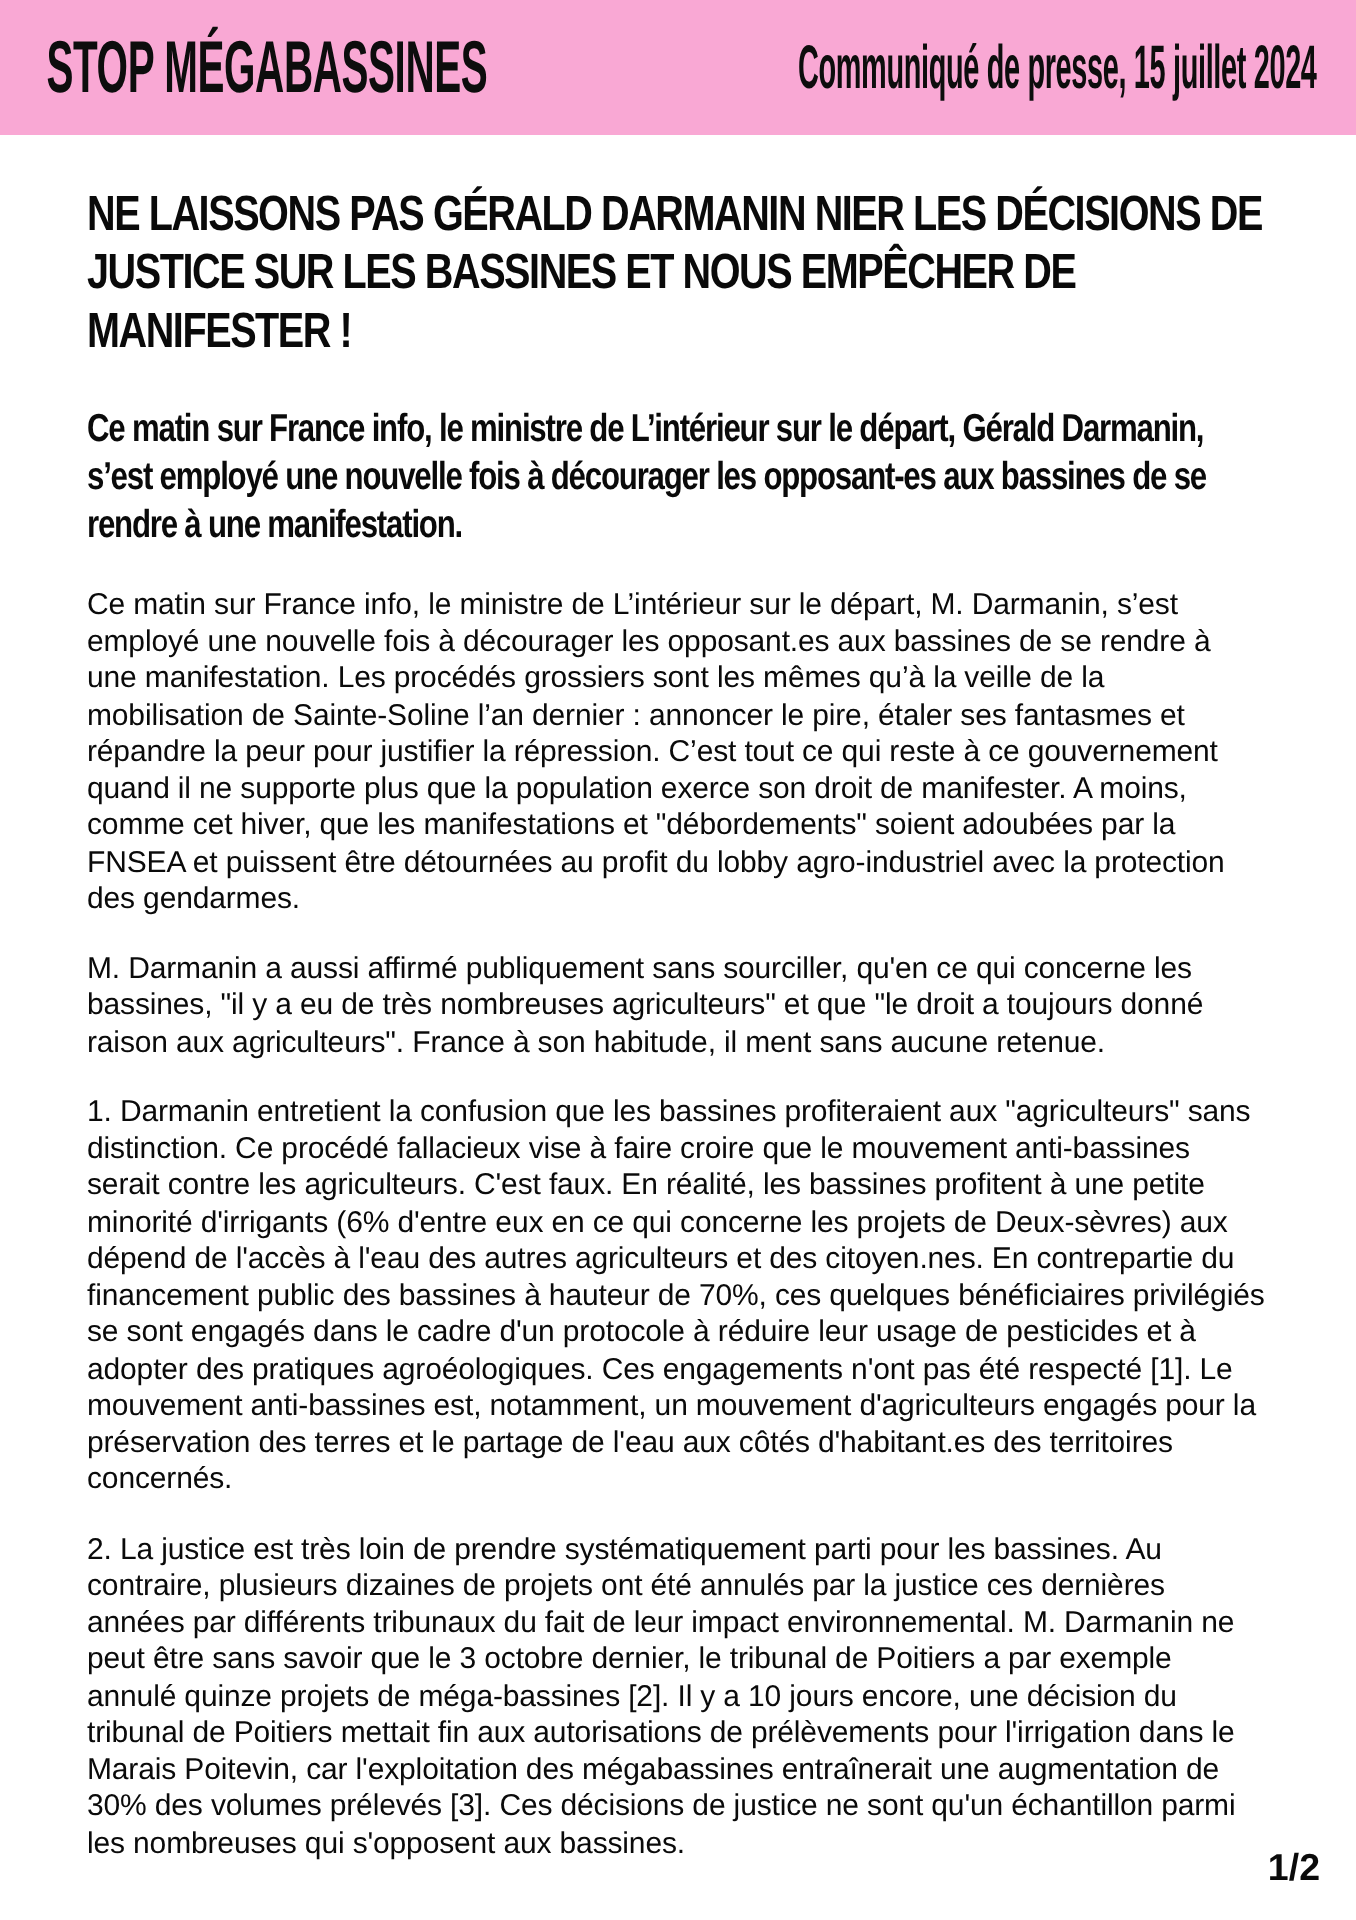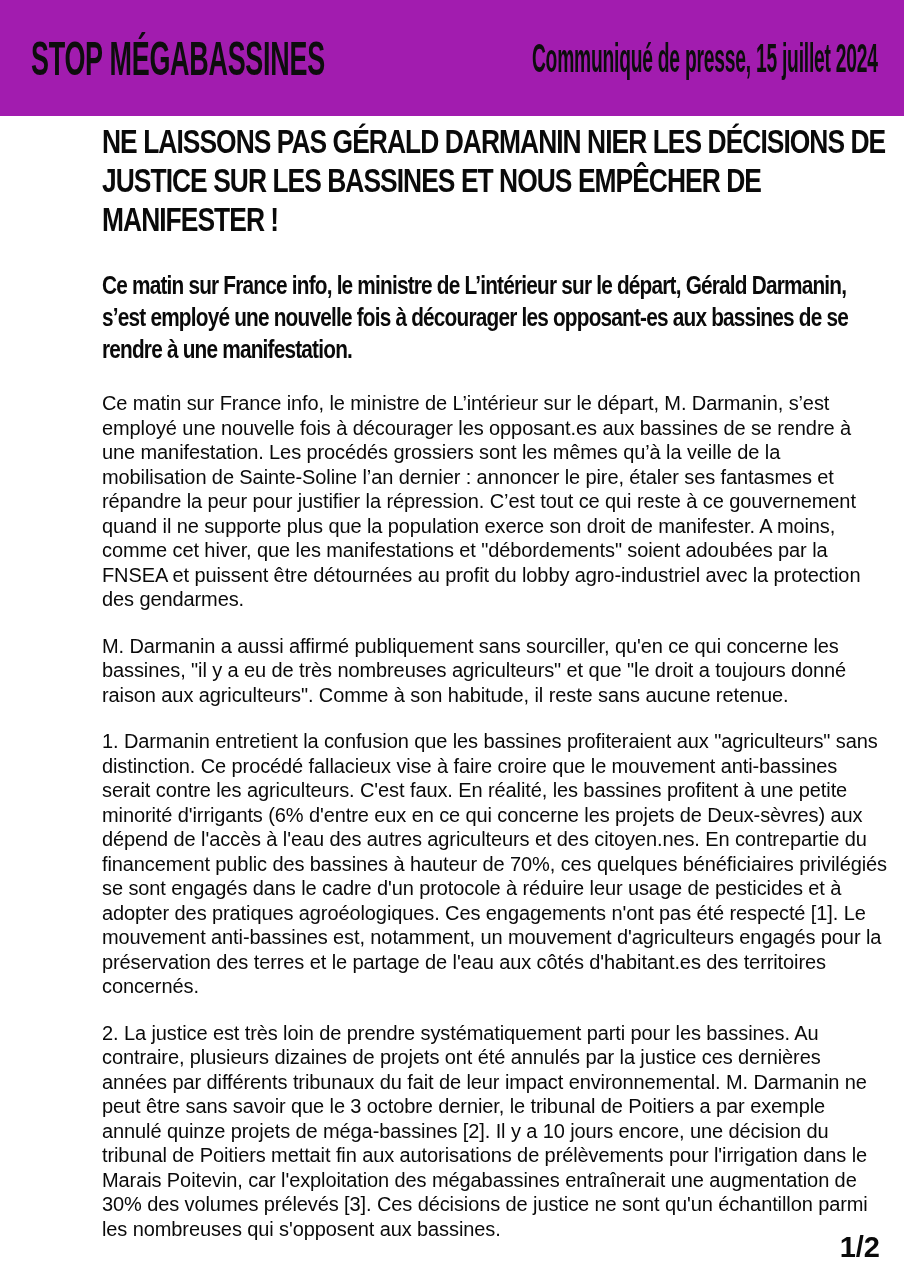--- a/index.html
+++ b/index.html
@@ -11,22 +11,22 @@
   }
   .page {
     position: relative;
     width: 904px; height: 1280px;
     background: #ffffff;
     overflow: hidden;
   }
   
   .topbar {
     position: absolute; top: 0; left: 0;
-    width: 904px; height: 116px;
-    background: #a21caf;
+    width: 904px; height: 90px;
+    background: #f9a8d4;
   }
   .logo {
     position: absolute; left: 31px; top: 50%;
     transform: translateY(-50%) scaleX(0.55);
     transform-origin: left center;
     font-size: 49px; font-weight: bold;
     letter-spacing: -0.5px;
     white-space: nowrap;
     color: #0d0d0d;
   }
@@ -37,21 +37,20 @@
     font-size: 41px; font-weight: bold;
     letter-spacing: -0.5px;
     white-space: nowrap;
     color: #0d0d0d;
   }
   
   .content {
     position: absolute; top: 90px; left: 58px;
     width: 787px;
     padding-top: 32px;
-    margin-left: 44px;
   }
   .headline {
     margin: 0;
     width: 983px;
     transform: scaleX(0.8);
     transform-origin: left top;
     font-size: 33px; line-height: 39px;
     font-weight: bold;
     letter-spacing: -1.2px;
     text-transform: none;
@@ -69,42 +68,42 @@
   p.para {
     margin: 0 0 22px 0;
     font-size: 20px;
     line-height: 24.5px;
     letter-spacing: -0.1px;
   }
   p.para strong { font-weight: normal; }
   .pagenum {
     position: absolute;
     right: 24px; top: 1231px;
-    font-size: 29px;
+    font-size: 25px;
     font-weight: bold;
   }
 </style>
 </head>
 <body>
 
 <div class="page">
 
   <header class="topbar">
     <div class="logo">STOP MÉGABASSINES</div>
     <div class="date">Communiqué de presse, 15 juillet 2024</div>
   </header>
 
   <main class="content">
     <h1 class="headline">NE LAISSONS PAS GÉRALD DARMANIN NIER LES DÉCISIONS DE JUSTICE SUR LES BASSINES ET NOUS EMPÊCHER DE MANIFESTER !</h1>
 
     <h2 class="lede">Ce matin sur France info, le ministre de L’intérieur sur le départ, Gérald Darmanin, s’est employé une nouvelle fois à décourager les opposant-es aux bassines de se rendre à une manifestation.</h2>
 
     <div class="body-text">
       <p class="para"><span>Ce matin sur France info, le ministre de L’intérieur sur le départ, M. Darmanin, s’est employé une nouvelle fois à décourager les opposant.es aux bassines de se rendre à une manifestation. Les procédés grossiers sont les mêmes qu’à la veille de la mobilisation de Sainte-Soline l’an dernier : annoncer le pire, étaler ses fantasmes et répandre la peur pour justifier la répression. </span><strong>C’est tout ce qui reste à ce gouvernement quand il ne supporte plus que la population exerce son droit de manifester.</strong><span> A moins, comme cet hiver, que les manifestations et "débordements" soient adoubées par la FNSEA et puissent être détournées au profit du lobby agro-industriel avec la protection des gendarmes.</span></p>
-      <p class="para"><span>M. Darmanin a aussi affirmé publiquement sans sourciller, qu'en ce qui concerne les bassines, "il y a eu de très nombreuses agriculteurs" et que "le droit a toujours donné raison aux agriculteurs". </span><strong>Comme à son habitude, il reste sans aucune retenue.</strong></p>
+      <p class="para"><span>M. Darmanin a aussi affirmé publiquement sans sourciller, qu'en ce qui concerne les bassines, "il y a eu de très nombreuses agriculteurs" et que "le droit a toujours donné raison aux agriculteurs". </span><strong>France à son habitude, il ment sans aucune retenue.</strong></p>
       <p class="para"><strong>1. Darmanin entretient la confusion que les bassines profiteraient aux "agriculteurs" sans distinction. Ce procédé fallacieux vise à faire croire que le mouvement anti-bassines serait contre les agriculteurs. C'est faux.</strong><span> En réalité, les bassines profitent à une petite minorité d'irrigants (6% d'entre eux en ce qui concerne les projets de Deux-sèvres) aux dépend de l'accès à l'eau des autres agriculteurs et des citoyen.nes. En contrepartie du financement public des bassines à hauteur de 70%, ces quelques bénéficiaires privilégiés se sont engagés dans le cadre d'un protocole à réduire leur usage de pesticides et à adopter des pratiques agroéologiques. Ces engagements n'ont pas été respecté [1]. </span><strong>Le mouvement anti-bassines est, notamment, un mouvement d'agriculteurs engagés pour la préservation des terres et le partage de l'eau aux côtés d'habitant.es des territoires concernés.</strong></p>
       <p class="para"><strong>2. La justice est très loin de prendre systématiquement parti pour les bassines. Au contraire, plusieurs dizaines de projets ont été annulés par la justice ces dernières années par différents tribunaux du fait de leur impact environnemental.</strong><span> M. Darmanin ne peut être sans savoir que le 3 octobre dernier, le tribunal de Poitiers a par exemple annulé quinze projets de méga-bassines [2]. Il y a 10 jours encore, une décision du tribunal de Poitiers mettait fin aux autorisations de prélèvements pour l'irrigation dans le Marais Poitevin, car l'exploitation des mégabassines entraînerait une augmentation de 30% des volumes prélevés [3]. Ces décisions de justice ne sont qu'un échantillon parmi les nombreuses qui s'opposent aux bassines.</span></p>
     </div>
   </main>
 
   <div class="pagenum">1/2</div>
 
 </div>
 
 </body></html>

